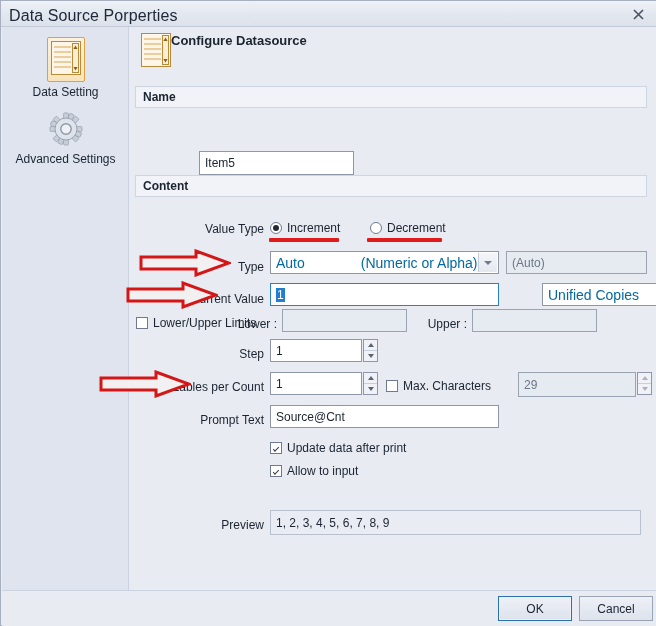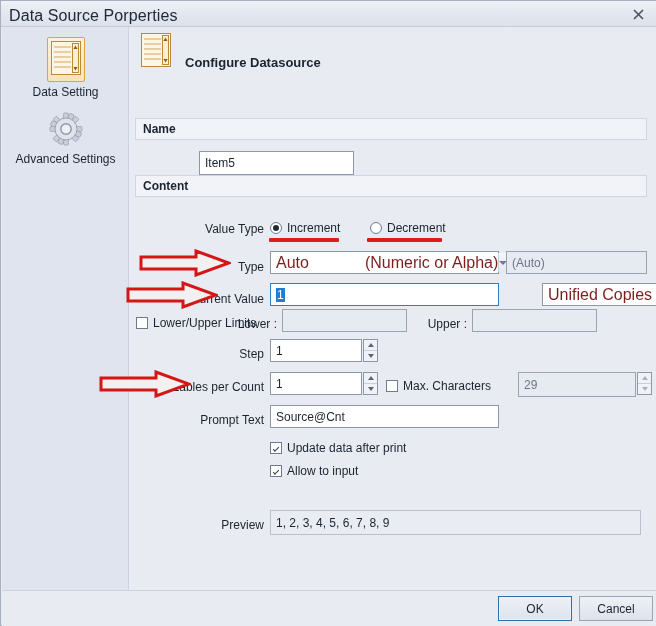--- a/index.html
+++ b/index.html
@@ -37,21 +37,21 @@
   .railitem .lbl{display:block;margin-top:3px;font-size:12px;color:#1b2430;}
   .icon-doc-wrap{display:inline-block;}
   .icon-sel{
     display:inline-block;padding:3px;border:1px solid #e0a23c;border-radius:2px;
     background:linear-gradient(to bottom,#fdf2dc,#f8e3bb);
   }
 
   
   .main{position:absolute;left:128px;top:26px;width:527px;height:563px;background:#e8ebf2;}
 
-  .header-row{position:absolute;left:12px;top:6px;display:flex;align-items:flex-end;gap:14px;}
+  .header-row{position:absolute;left:12px;top:6px;display:flex;align-items:flex-start;gap:0;}
   .header-row .htxt{font-size:13px;font-weight:bold;color:#1b2430;}
 
   .section-bar{
     position:absolute;left:6px;width:512px;height:22px;
     background:#f1f3f8;border:1px solid #cfd6e3;box-sizing:border-box;
     display:flex;align-items:center;padding-left:7px;
     font-weight:bold;font-size:12px;color:#1b2430;
   }
 
   
@@ -61,21 +61,21 @@
     border:1px solid #8d97a8;background:#ffffff;
     font-family:"Liberation Sans", sans-serif;font-size:12px;color:#1b2430;
     padding:0 5px;display:flex;align-items:center;
   }
   .tbox.disabled{background:#e6eaf1;border-color:#9aa3b2;color:#6d7686;}
   .tbox.focus{border:1px solid #2a7fc9;}
   .sel-txt{background:#1e7fd4;color:#ffffff;padding:0 1px;}
 
   .combo{
     position:absolute;box-sizing:border-box;border:1px solid #8d97a8;background:#ffffff;
-    font-size:16px;color:#7f1d1d;display:flex;align-items:center;
+    font-size:14px;color:#0369a1;display:flex;align-items:center;
   }
   .combo .ctext{flex:1;padding-left:5px;white-space:nowrap;display:flex;}
   .combo .cbtn{
     width:18px;align-self:stretch;margin:1px 1px 1px 0;
     background:linear-gradient(to bottom,#f4f6fa,#e4e8f0);
     border-left:1px solid #c6cdda;
     display:flex;align-items:center;justify-content:center;
   }
   .caret{width:0;height:0;border-left:4px solid transparent;border-right:4px solid transparent;border-top:4px solid #707a8a;}
 
@@ -201,21 +201,21 @@
             <line x1="3" y1="26" x2="20" y2="26"></line>
           </g>
           <rect x="21.5" y="2.5" width="6" height="29" fill="#fbeed3" stroke="#b98a3a"></rect>
           <polygon points="24.5,4.5 26.6,8 22.4,8" fill="#8a5f1c"></polygon>
           <polygon points="24.5,29.5 26.6,26 22.4,26" fill="#8a5f1c"></polygon>
         </svg>
       </span>
       <span class="htxt">Configure Datasource</span>
     </div>
 
-    <div class="section-bar" style="top:59px;margin-top:32px;">Name</div>
+    <div class="section-bar" style="top:59px;">Name</div>
     <div class="tbox" style="left:70px;top:124px;width:155px;height:24px;">Item5</div>
 
     <div class="section-bar" style="top:148px;">Content</div>
 
     <div class="lbl-r" style="left:30px;top:195px;width:105px;">Value Type</div>
     <div class="radio" style="left:141px;top:194px;">
       <span class="rdot on">
           <i></i>
         </span>
       <span>Increment</span>

